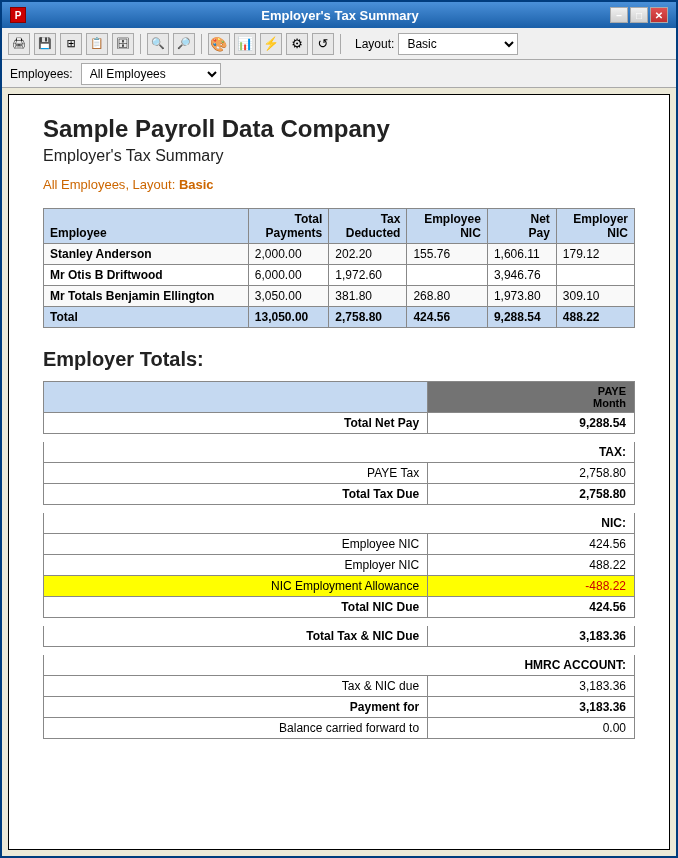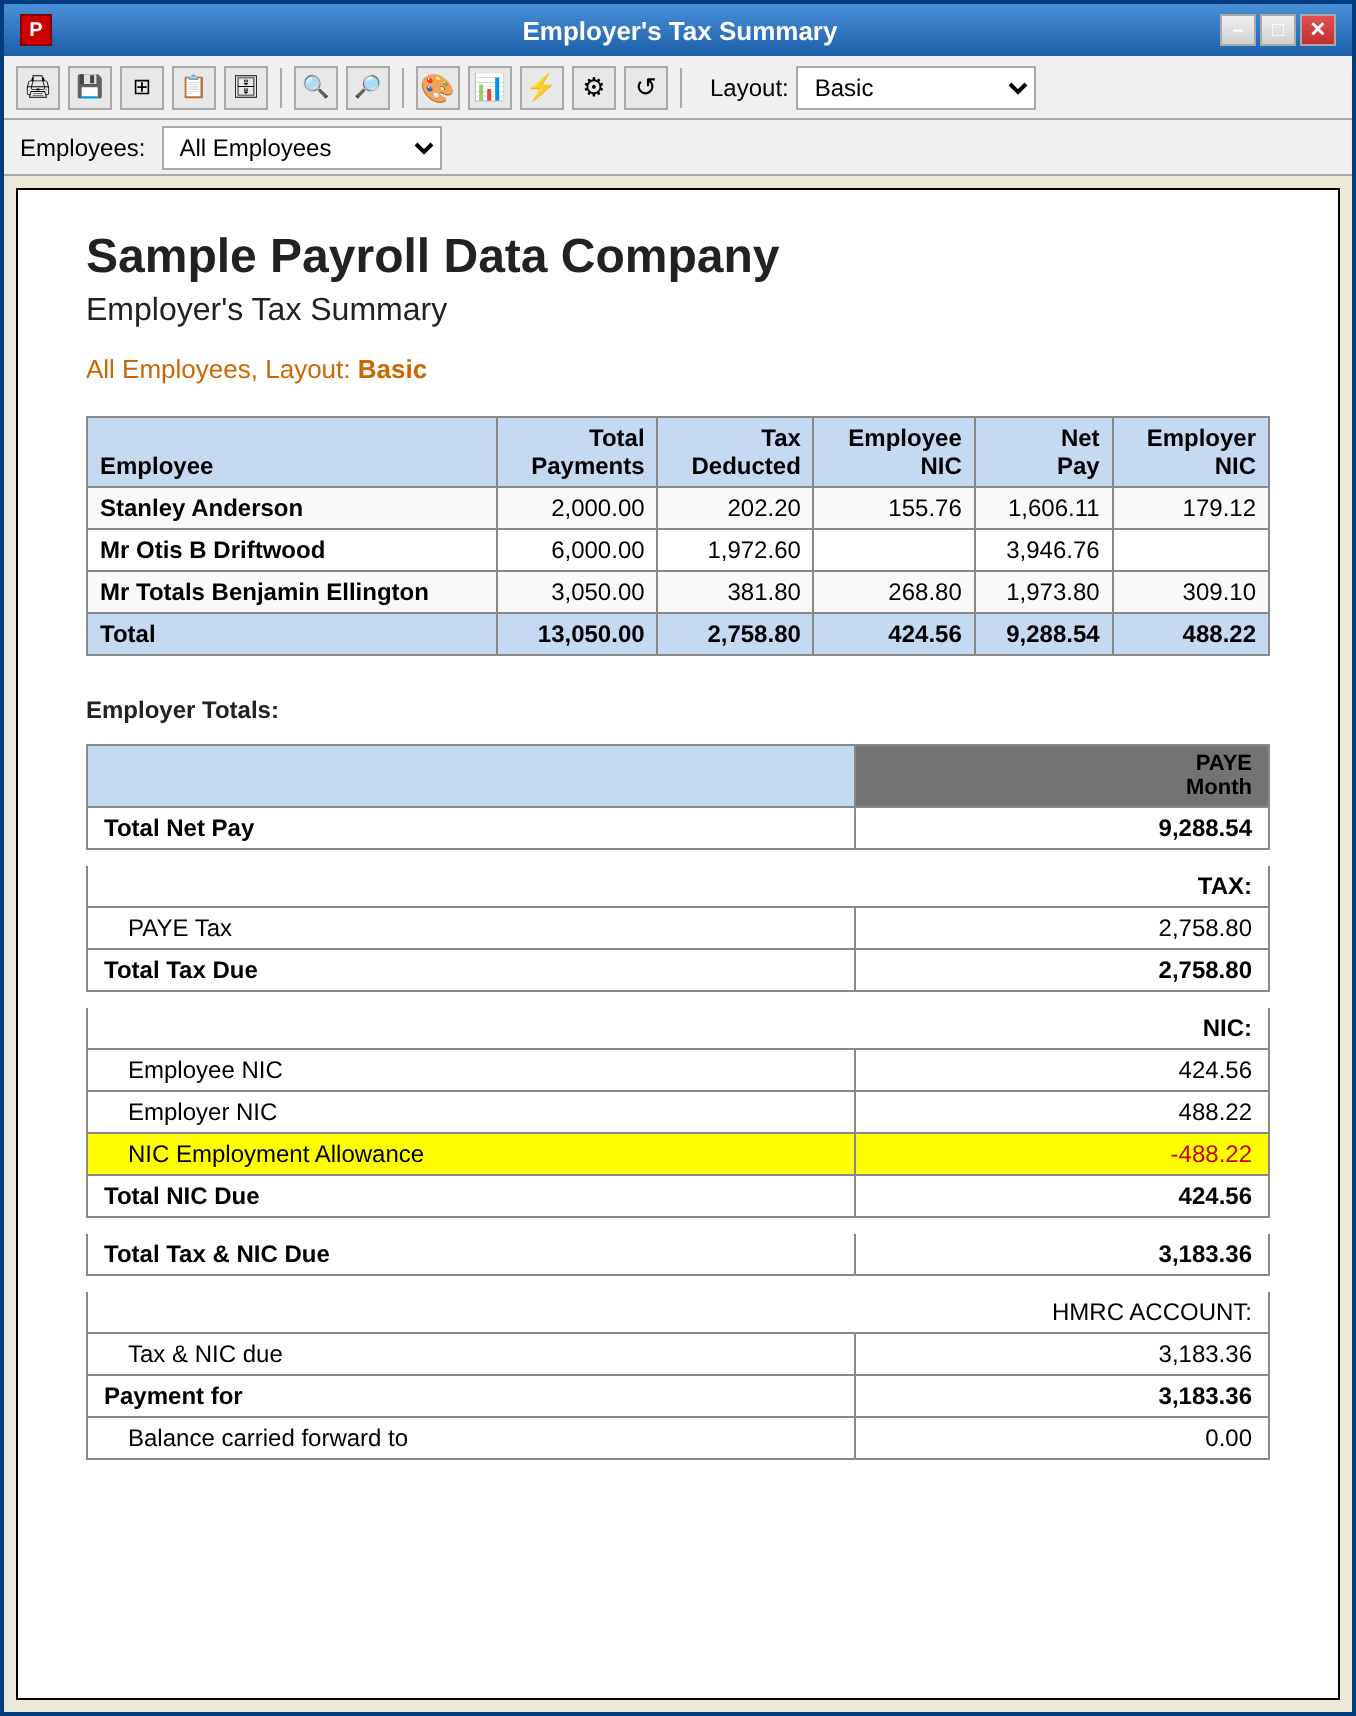--- a/index.html
+++ b/index.html
@@ -36,27 +36,27 @@
 
     
     .main-table { width: 100%; border-collapse: collapse; margin-bottom: 20px; font-size: 12px; }
     .main-table th, .main-table td { border: 1px solid #888; padding: 3px 6px; }
     .main-table thead th { background: #c5d9f1; font-weight: bold; text-align: right; vertical-align: bottom; }
     .main-table thead th:first-child { text-align: left; }
     .main-table tbody tr td { background: white; }
     .main-table tbody tr td:first-child { background: white; font-weight: bold; }
     .main-table tbody tr:nth-child(odd) td { background: #f9f9f9; }
     .main-table .total-row td { font-weight: bold; background: #c5d9f1 !important; }
-    .main-table td { text-align: right; }
+    .main-table td { text-align: left; }
     .main-table td:first-child { text-align: left; }
 
     
-    .section-title { font-size: 12px; font-weight: bold; margin-bottom: 10px; color: #222; }
+    .section-title { font-size: 20px; font-weight: bold; margin-bottom: 10px; color: #222; }
     .totals-table { width: 100%; border-collapse: collapse; font-size: 12px; }
-    .totals-table td { border: 1px solid #888; padding: 3px 8px; }
+    .totals-table td { border: 1px solid #888; padding: 3px 8px; text-align: right; }
     .totals-table .header-row td { background: #737373; font-weight: bold; text-align: right; font-size: 11px; }
     .totals-table .header-row td:first-child { background: #c5d9f1; }
     .totals-table .label-col { width: 65%; }
     .totals-table .value-col { width: 35%; text-align: right; }
     .totals-table .empty-row td { height: 10px; border-color: transparent; }
     .totals-table .value-col { text-align: right; }
     .totals-table td:last-child { text-align: right; }
 
     
     .content-area::-webkit-scrollbar { width: 16px; }
@@ -220,21 +220,21 @@
             <td colspan="2" style="height:8px; border-color:transparent;"></td>
           </tr>
           <tr>
             <td style="font-weight:bold;">Total Tax &amp; NIC Due</td>
             <td style="font-weight:bold; text-align:right;">3,183.36</td>
           </tr>
           <tr class="empty-row">
             <td colspan="2" style="height:8px; border-color:transparent;"></td>
           </tr>
           <tr>
-            <td colspan="2" style="font-weight:normal; border-left:1px solid #888; border-right:1px solid #888; border-top:1px solid #888; border-bottom:1px solid #888;text-align:right;">HMRC ACCOUNT:</td>
+            <td colspan="2" style="font-weight:bold; border-left:1px solid #888; border-right:1px solid #888; border-top:1px solid #888; border-bottom:1px solid #888;text-align:right;">HMRC ACCOUNT:</td>
           </tr>
           <tr>
             <td style="padding-left:20px;">Tax &amp; NIC due</td>
             <td style="text-align:right;">3,183.36</td>
           </tr>
           <tr>
             <td style="font-weight:bold;">Payment for</td>
             <td style="font-weight:bold; text-align:right;">3,183.36</td>
           </tr>
           <tr>

